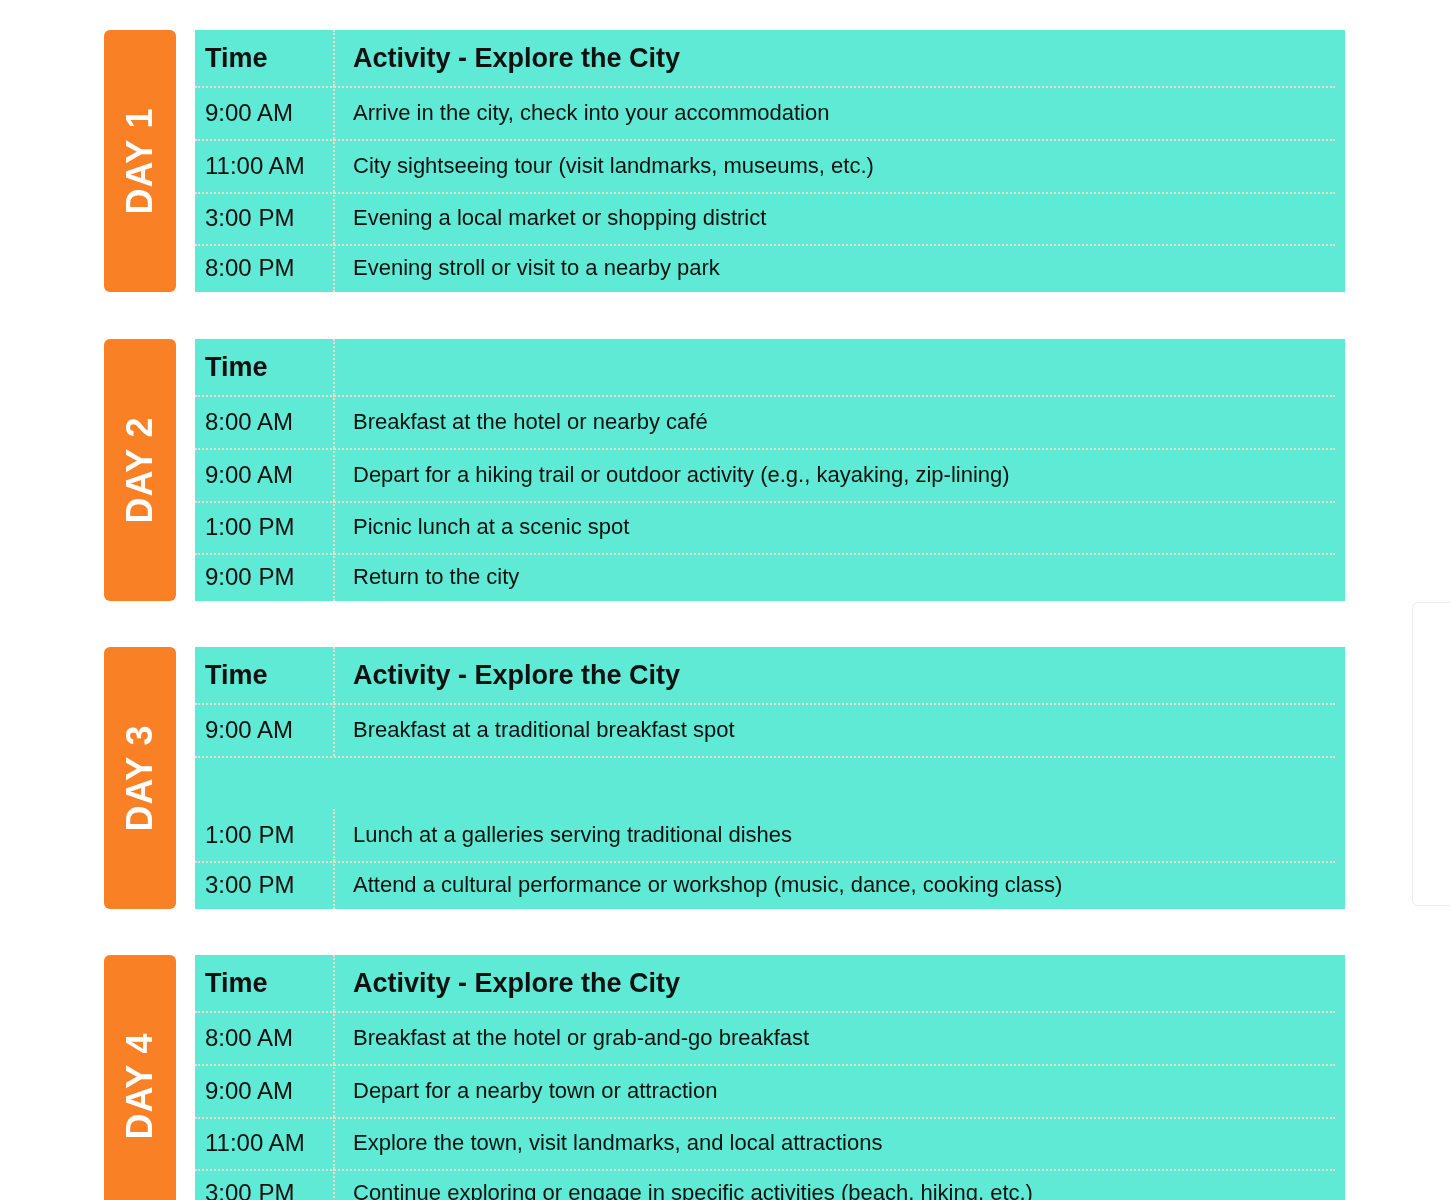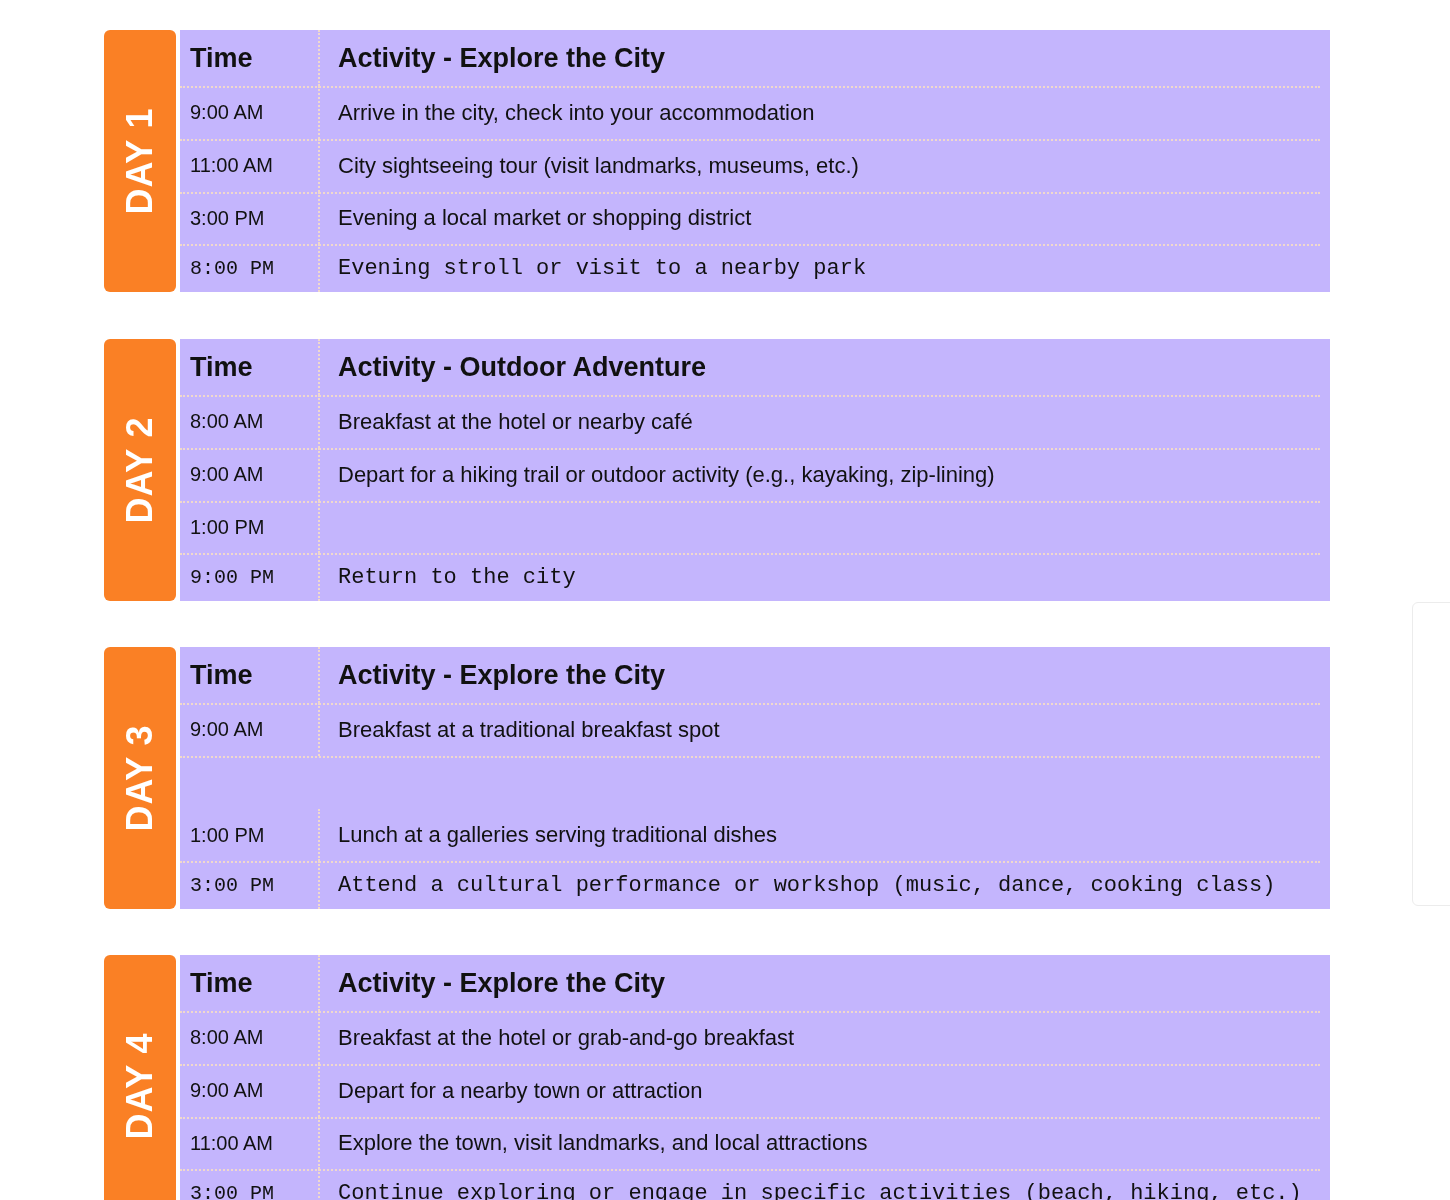--- a/index.html
+++ b/index.html
@@ -4,26 +4,26 @@
 <style>
   html, body { margin: 0; padding: 0; background: #ffffff; }
   body { width: 1450px; height: 1200px; overflow: hidden; position: relative;
          font-family: "Liberation Sans", "DejaVu Sans", sans-serif; color: #111; }
   .day-block { position: absolute; left: 104px; width: 1240px; height: 262px; }
   .day-tab { position: absolute; left: 0; top: 0; width: 72px; height: 262px;
              background: #fa8025; border-radius: 6px; display: flex;
              align-items: center; justify-content: center; }
   .day-tab span { transform: rotate(-90deg); white-space: nowrap; color: #fff;
                   font-weight: bold; font-size: 36px; letter-spacing: 1px; }
-  .day-table { position: absolute; left: 76px; top: 0; width: 1150px; height: 262px;
-               background: #c4b5fd; }
+  .day-table { position: absolute; left: 91px; top: 0; width: 1150px; height: 262px;
+               background: #5eead4; }
   .row { position: absolute; left: 0; width: 1140px; display: flex; align-items: center;
          border-bottom: 2px dotted #f1d9cc; }
-  .row.last { border-bottom: none; font-family: Liberation Mono, monospace; }
-  .cell-time { width: 140px; padding-left: 10px; font-size: 20px; box-sizing: border-box;
+  .row.last { border-bottom: none; }
+  .cell-time { width: 140px; padding-left: 10px; font-size: 24px; box-sizing: border-box;
                border-right: 2px dotted #f1d9cc; height: 100%; display:flex; align-items:center; }
   .cell-act { padding-left: 18px; font-size: 22px; }
   .hdr .cell-time, .hdr .cell-act { font-weight: bold; font-size: 27px; }
   .side-panel { position: absolute; left: 1412px; top: 602px; width: 60px; height: 302px;
                 border: 1px solid #ececec; border-radius: 6px; background: #fff; }
 </style>
 </head>
 <body>
 
 <div id="root">
@@ -54,32 +54,32 @@
       </div>
       </div>
     </div>
     <div class="day-block" style="top: 339px;">
       <div class="day-tab">
       <span>DAY 2</span>
       </div>
     <div class="day-table">
       <div class="row hdr" style="top:0px;height:56px">
         <div class="cell-time">Time</div>
-        <div class="cell-act">Activity - Outdoor Adventure</div>
       </div>
         <div class="row" style="top:56px;height:53px">
         <div class="cell-time">8:00 AM</div>
         <div class="cell-act">Breakfast at the hotel or nearby café</div>
       </div>
         <div class="row" style="top:109px;height:53px">
         <div class="cell-time">9:00 AM</div>
         <div class="cell-act">Depart for a hiking trail or outdoor activity (e.g., kayaking, zip-lining)</div>
       </div>
         <div class="row" style="top:162px;height:52px">
         <div class="cell-time">1:00 PM</div>
+        <div class="cell-act">Picnic lunch at a scenic spot</div>
       </div>
         <div class="row last" style="top:214px;height:48px">
         <div class="cell-time">9:00 PM</div>
         <div class="cell-act">Return to the city</div>
       </div>
       </div>
     </div>
     <div class="day-block" style="top: 647px;">
       <div class="day-tab">
       <span>DAY 3</span>

